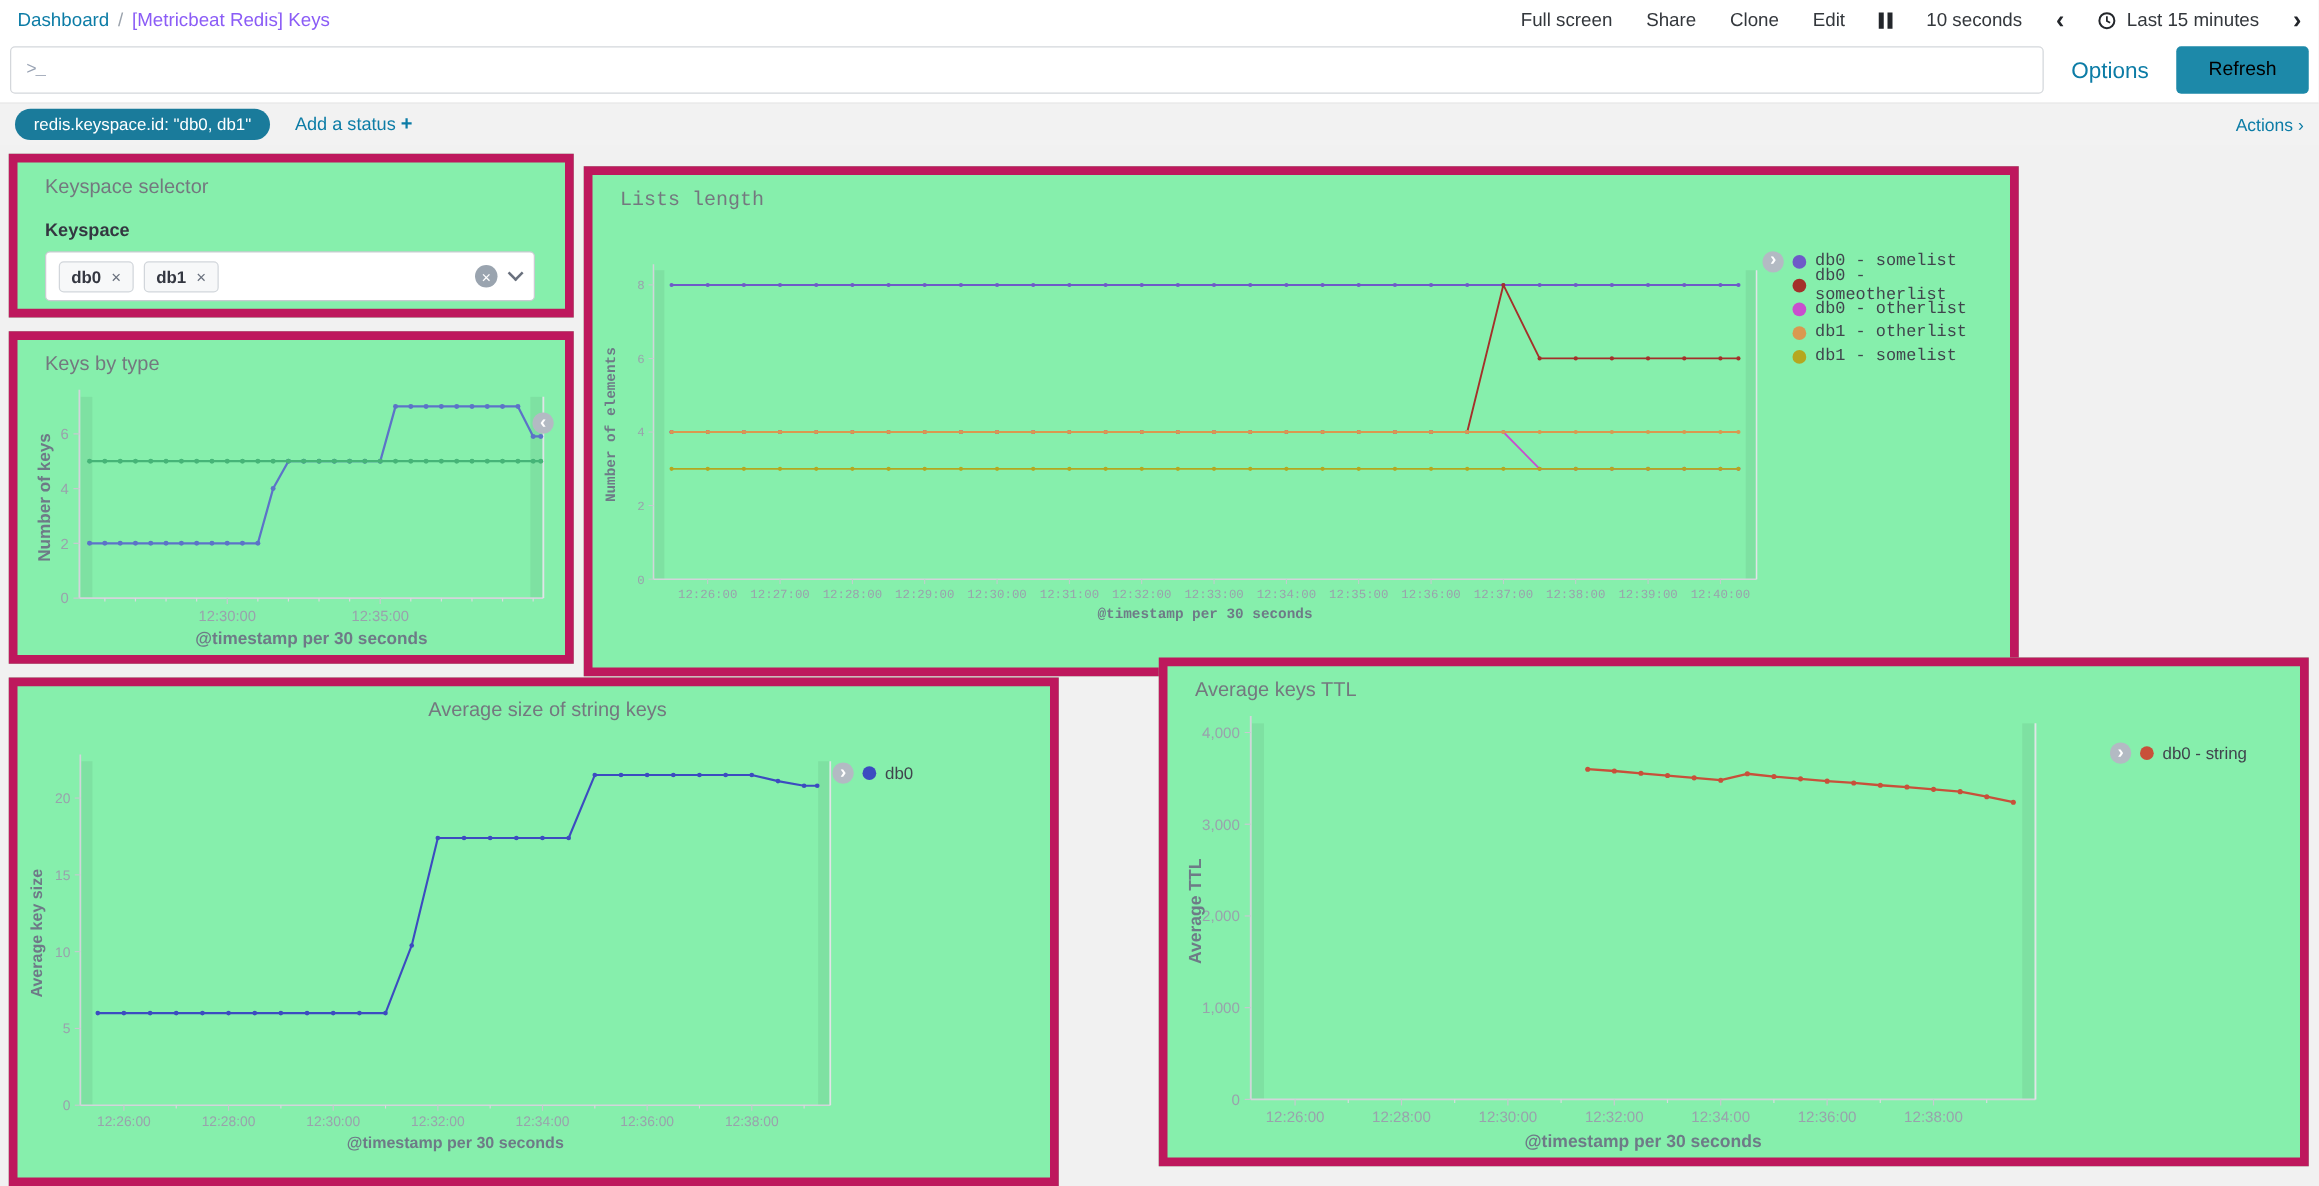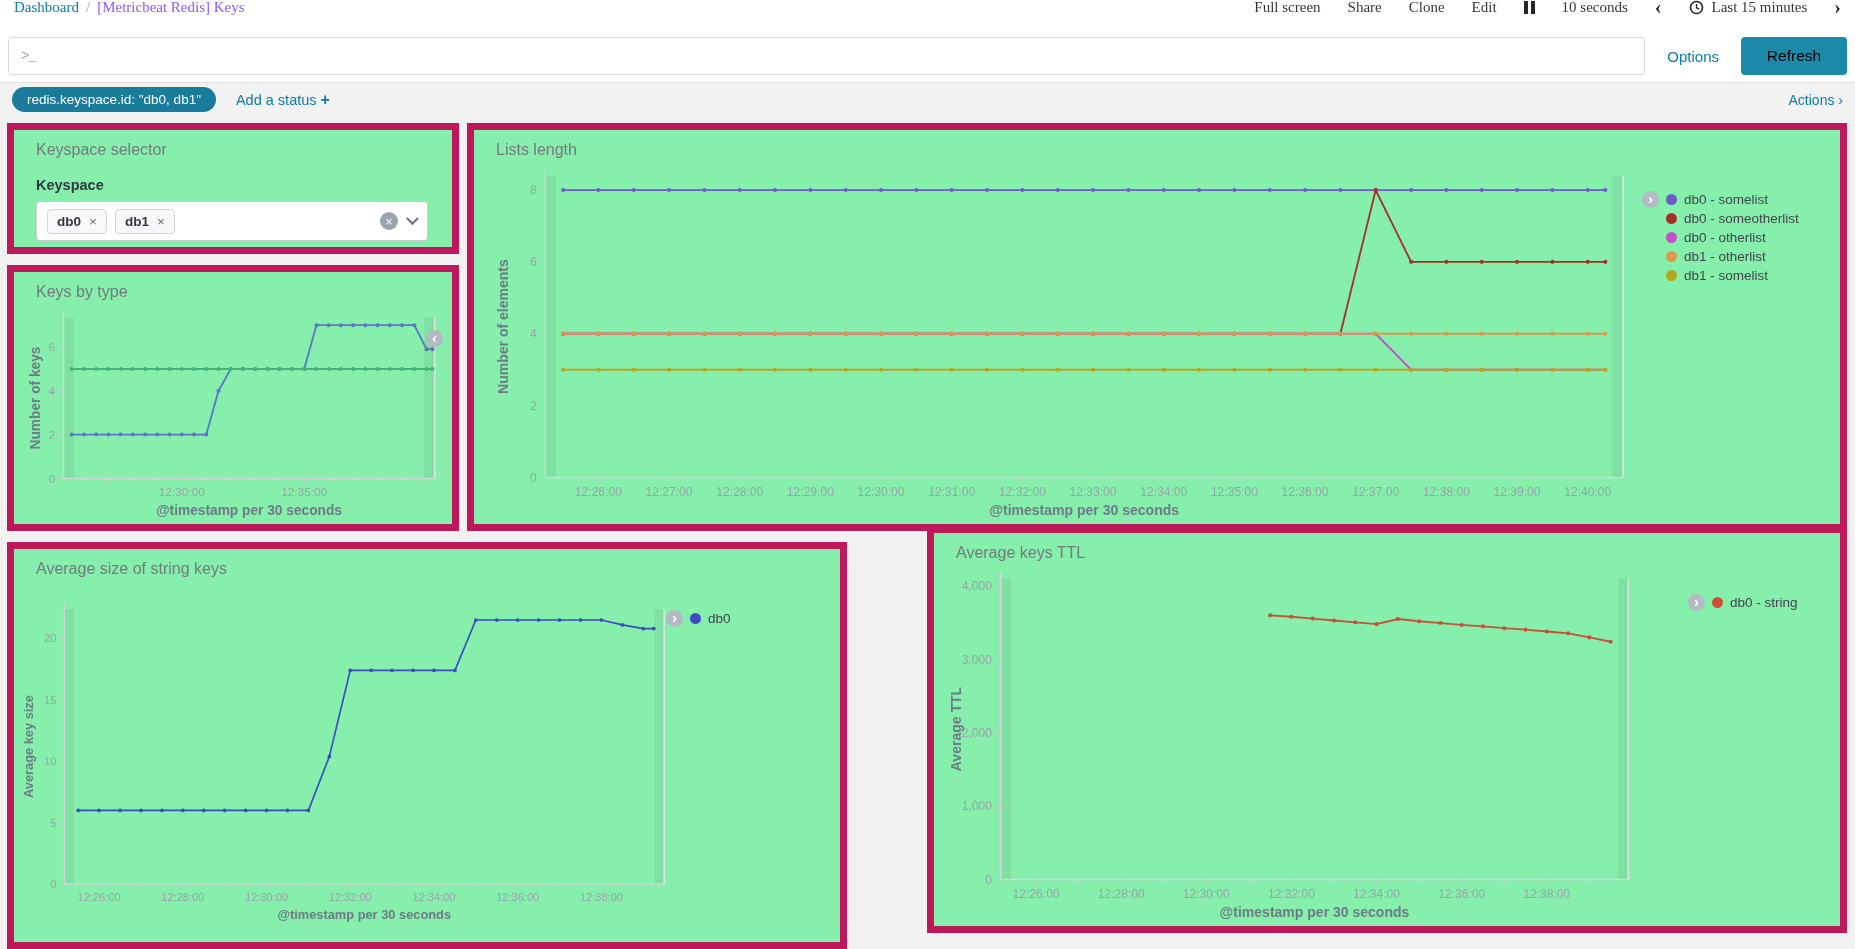--- a/index.html
+++ b/index.html
@@ -1,18 +1,18 @@
 <!DOCTYPE html>
 <html><head>
 <meta charset="utf-8">
 <style>
   * { margin:0; padding:0; box-sizing:border-box; }
   html,body { width:1855px; height:949px; overflow:hidden;
     font-family:"Liberation Sans","DejaVu Sans",sans-serif; background:#f1f1f1; }
-  .topnav { height:30px; background:#fff; display:flex; align-items:flex-end; padding:16px 14px;font-family:Liberation Serif, serif; }
+  .topnav { height:30px; background:#fff; display:flex; align-items:center; padding:16px 14px; }
   .breadcrumb { font-size:15px; color:#3d4147; display:flex; gap:7px; align-items:center;}
   .crumb-link { color:#0c7ca6; cursor:pointer; }
   .crumb-sep { color:#9aa2ac; }
   .crumb-current { color:#8b5cf6; }
   .navmenu { margin-left:auto; display:flex; align-items:center; gap:27px; font-size:15px;
     color:#33373c; font-weight:500; }
   .navmenu .nav-item { cursor:pointer; }
   .pause-icon { display:inline-flex; gap:3px; }
   .pause-icon i { width:4px; height:13px; background:#23262b; display:block; }
   .chev { font-size:20px; font-weight:bold; line-height:13px; color:#23262b; }
@@ -20,21 +20,21 @@
   .clock-icon svg { display:block; }
   .searchrow { background:#fff; display:flex; align-items:center; padding:5px 8px 7px 8px; gap:0;
     border-bottom:1px solid #e2e2e2; }
   .searchbox { flex:1; height:38px; border:1px solid #d4d7db; border-radius:4px; background:#fff;
     display:flex; align-items:center; padding:0 12px; gap:10px; }
   .searchbox .prompt { color:#98a2b3; font-family:"Liberation Mono","DejaVu Sans Mono",monospace;
     font-size:14px; letter-spacing:-1px; }
   .searchbox input { border:none; outline:none; flex:1; font-size:16px; color:#343741;
     font-family:inherit; background:transparent; }
   .searchbox input::placeholder { color:#9aa4b2; }
-  .options-link { color:#0c7ca6; font-size:15px; padding:0 22px; cursor:pointer; }
+  .options-link { color:#0c7ca6; font-size:18px; padding:0 22px; cursor:pointer; }
   .refresh-btn { background:#1d89a9; color:#000000; border:none; border-radius:4px; height:38px;
     width:106px; font-size:15.5px; font-family:inherit; cursor:pointer; }
   .filterbar { height:33px; background:#f2f2f2; display:flex; align-items:center; padding:0 12px; gap:20px; }
   .filter-pill { background:#1a7b9b; color:#fff; border-radius:13px; font-size:13.5px;
     padding:5px 15px; cursor:pointer; white-space:nowrap; }
   .add-filter { color:#0c7ca6; font-size:14.5px; cursor:pointer; }
   .add-filter b { font-size:16px; }
   .actions-link { margin-left:auto; color:#0c7ca6; font-size:14px; cursor:pointer; }
   .panel { position:absolute; background:#86efac; border:7px solid #be185d; }
   .panel-title { font-size:16px; color:#74787f; padding:11px 0 0 22px; }
@@ -227,21 +227,21 @@
         <circle cx="384.6" cy="64.4" r="2.1" fill="#46b478"></circle>
         <circle cx="397.5" cy="64.4" r="2.1" fill="#46b478"></circle>
         <circle cx="410.5" cy="64.4" r="2.1" fill="#46b478"></circle>
         <circle cx="423.4" cy="64.4" r="2.1" fill="#46b478"></circle>
         <circle cx="429.8" cy="64.4" r="2.1" fill="#46b478"></circle>
       </svg>
   </div>
   <div class="lonely-toggle" style="right:9px; top:58px;">‹</div>
 </div>
 
-<div class="panel" style="left:467px; top:123px; width:1380px; height:408px;">
+<div class="panel" style="left:467px; top:133px; width:1148px; height:408px;font-family:Liberation Mono, monospace;">
   <div class="panel-title">Lists length</div>
   <div class="chart-wrap">
     <svg viewBox="0 0 1174 368">
         <rect x="55" y="10" width="10" height="312" fill="rgba(0,0,0,0.055)"></rect>
         <rect x="1157" y="10" width="10" height="312" fill="rgba(0,0,0,0.055)"></rect>
         <line x1="54" y1="4" x2="54" y2="322" stroke="#d2d5da" stroke-width="1.5"></line>
         <line x1="54" y1="322" x2="1168" y2="322" stroke="#d2d5da" stroke-width="1.5"></line>
         <line x1="1168" y1="10" x2="1168" y2="322" stroke="#e1e3e7" stroke-width="1.5"></line>
         <line x1="49" y1="322" x2="54" y2="322" stroke="#c6cad0"></line>
         <text class="tick" x="45" y="326.5" text-anchor="end">0</text>
@@ -465,21 +465,21 @@
           <span class="llabel">db1 - otherlist</span>
         </div>
         <div class="legend-row" style="margin-left:24px">
           <span class="ldot" style="background:#b5a71f"></span>
           <span class="llabel">db1 - somelist</span>
         </div>
       </div>
   </div>
 </div>
 
-<div class="panel" style="left:7px; top:542px; width:840px; height:407px;">
+<div class="panel" style="left:7px; top:542px; width:840px; height:407px;text-align:center;">
   <div class="panel-title">Average size of string keys</div>
   <div class="chart-wrap">
     <svg viewBox="0 0 730 367">
         <rect x="51" y="10" width="10" height="311" fill="rgba(0,0,0,0.055)"></rect>
         <rect x="717" y="10" width="10" height="311" fill="rgba(0,0,0,0.055)"></rect>
         <line x1="50" y1="4" x2="50" y2="321" stroke="#d2d5da" stroke-width="1.5"></line>
         <line x1="50" y1="321" x2="728" y2="321" stroke="#d2d5da" stroke-width="1.5"></line>
         <line x1="728" y1="10" x2="728" y2="321" stroke="#e1e3e7" stroke-width="1.5"></line>
         <line x1="45" y1="321" x2="50" y2="321" stroke="#c6cad0"></line>
         <text class="tick" x="41" y="325.5" text-anchor="end">0</text>

